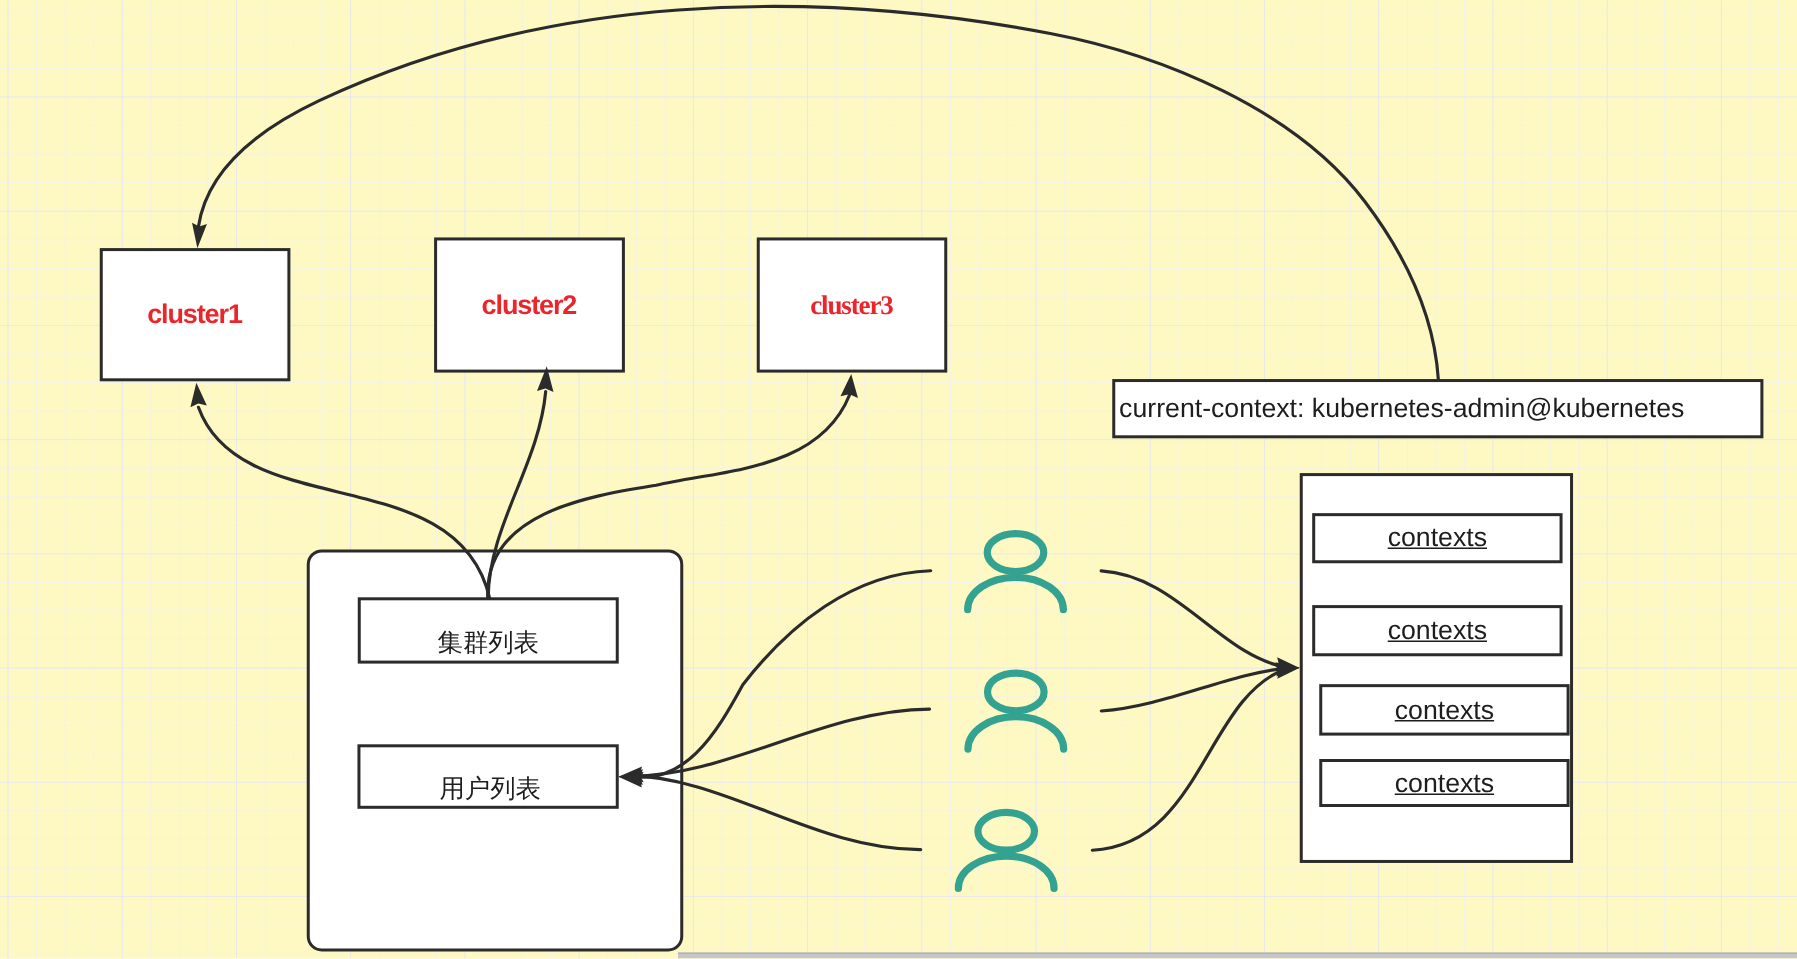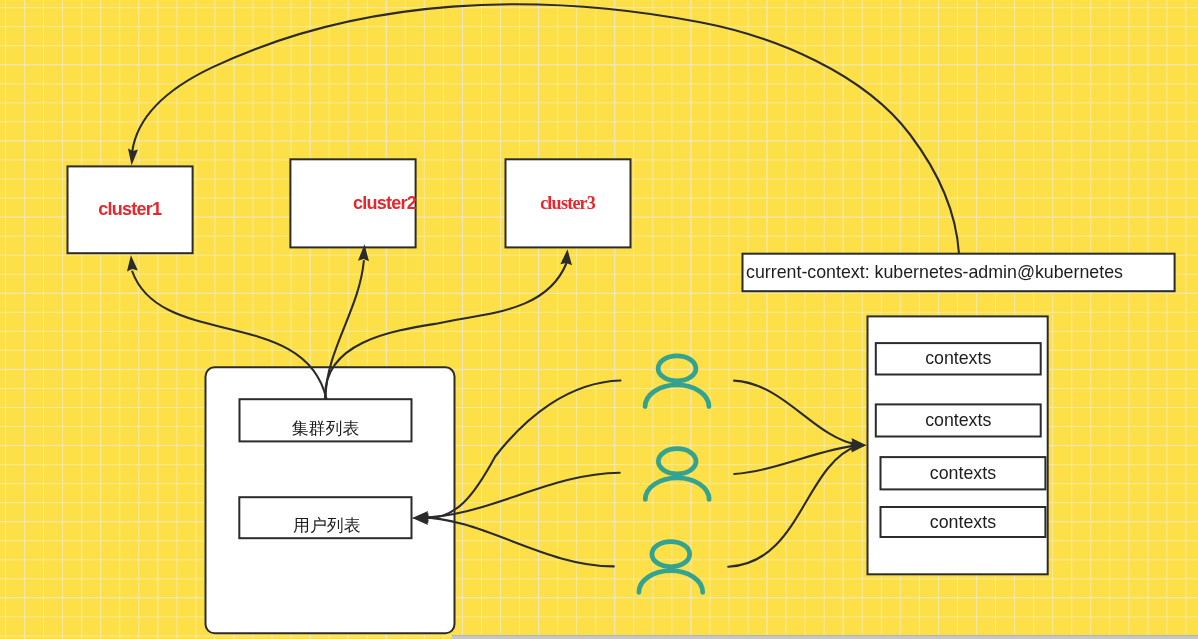--- a/index.html
+++ b/index.html
@@ -2,27 +2,27 @@
 <html style="--cluster-label-color: #e8262c;"><head>
 <meta charset="utf-8">
 <title>kubeconfig diagram</title>
 <style>
   html,body{margin:0;padding:0;}
   body{
     width:1198px;height:639px;overflow:hidden;
     background:#ffffff;
     font-family:"Liberation Sans",sans-serif;
   }
-  #stage{position:relative;width:1198px;height:639px;overflow:hidden;background:#fde047;}
+  #stage{position:relative;width:1198px;height:639px;overflow:hidden;background:#fef9c3;}
   svg.layer{position:absolute;left:0;top:0;width:1198px;height:639px;}
   .lbl{position:absolute;white-space:nowrap;}
   .cluster-lbl{color:var(--cluster-label-color,#e8262c);font-weight:bold;font-size:18px;letter-spacing:-0.75px;text-indent:-0.75px;}
   .ctx-lbl{color:#1d1d1d;font-size:17.8px;}
   .cn-lbl{color:#1d1d1d;font-size:16.9px;padding-top:16px;box-sizing:border-box;}
-  .ctx-item-lbl{color:#1d1d1d;font-size:17.8px;}
+  .ctx-item-lbl{color:#1d1d1d;font-size:17.8px;text-decoration:underline;}
   .hscroll{position:absolute;left:452px;bottom:0px;width:746px;height:3.5px;background:#c6c6c6;border-top:1px solid #b4b4b4;}
 </style>
 </head>
 <body>
 
 <div id="stage">
 
   <svg class="layer" viewBox="0 0 1198 639">
     <defs>
       <pattern id="minorGrid" width="19.04" height="19.04" patternUnits="userSpaceOnUse" x="5.0" y="64.3">
@@ -90,21 +90,21 @@
         </g>
         <g>
           <ellipse cx="670.8" cy="554.2" rx="18.85" ry="12.6"></ellipse>
           <path d="M 638.9 592.3000000000001 A 31.9 21.6 0 0 1 702.6999999999999 592.3000000000001"></path>
         </g>
       </g>
   </svg>
 
   <div id="labels">
       <div class="lbl cluster-lbl" style="left: 67.5px; top: 166.4px; width: 125.1px; height: 86.8px; display: flex; align-items: center; justify-content: center;">cluster1</div>
-      <div class="lbl cluster-lbl" style="left: 290.4px; top: 159.3px; width: 125.2px; height: 88.1px; display: flex; align-items: center; justify-content: center; padding-left: 32px;">cluster2</div>
+      <div class="lbl cluster-lbl" style="left: 290.4px; top: 159.3px; width: 125.2px; height: 88.1px; display: flex; align-items: center; justify-content: center;">cluster2</div>
       <div class="lbl cluster-lbl" style="left: 505.5px; top: 159.3px; width: 125px; height: 88.1px; display: flex; align-items: center; justify-content: center; font-family: Liberation Serif, serif;">cluster3</div>
       <div class="lbl ctx-lbl" style="left: 742.5px; top: 253.7px; width: 384px; height: 37.5px; display: flex; align-items: center; justify-content: center;">current-context: kubernetes-admin@kubernetes</div>
       <div class="lbl cn-lbl" style="left: 239.5px; top: 399.2px; width: 172px; height: 42.2px; display: flex; align-items: center; justify-content: center;">集群列表</div>
       <div class="lbl cn-lbl" style="left: 239.3px; top: 497.2px; width: 175px; height: 41px; display: flex; align-items: center; justify-content: center;">用户列表</div>
       <div class="lbl ctx-item-lbl" style="left: 875.8px; top: 343.1px; width: 164.9px; height: 31.4px; display: flex; align-items: center; justify-content: center;">contexts</div>
       <div class="lbl ctx-item-lbl" style="left: 875.8px; top: 404.4px; width: 164.9px; height: 32.1px; display: flex; align-items: center; justify-content: center;">contexts</div>
       <div class="lbl ctx-item-lbl" style="left: 880.5px; top: 457.1px; width: 164.9px; height: 32.3px; display: flex; align-items: center; justify-content: center;">contexts</div>
       <div class="lbl ctx-item-lbl" style="left: 880.5px; top: 507px; width: 164.9px; height: 30px; display: flex; align-items: center; justify-content: center;">contexts</div>
     </div>
 

